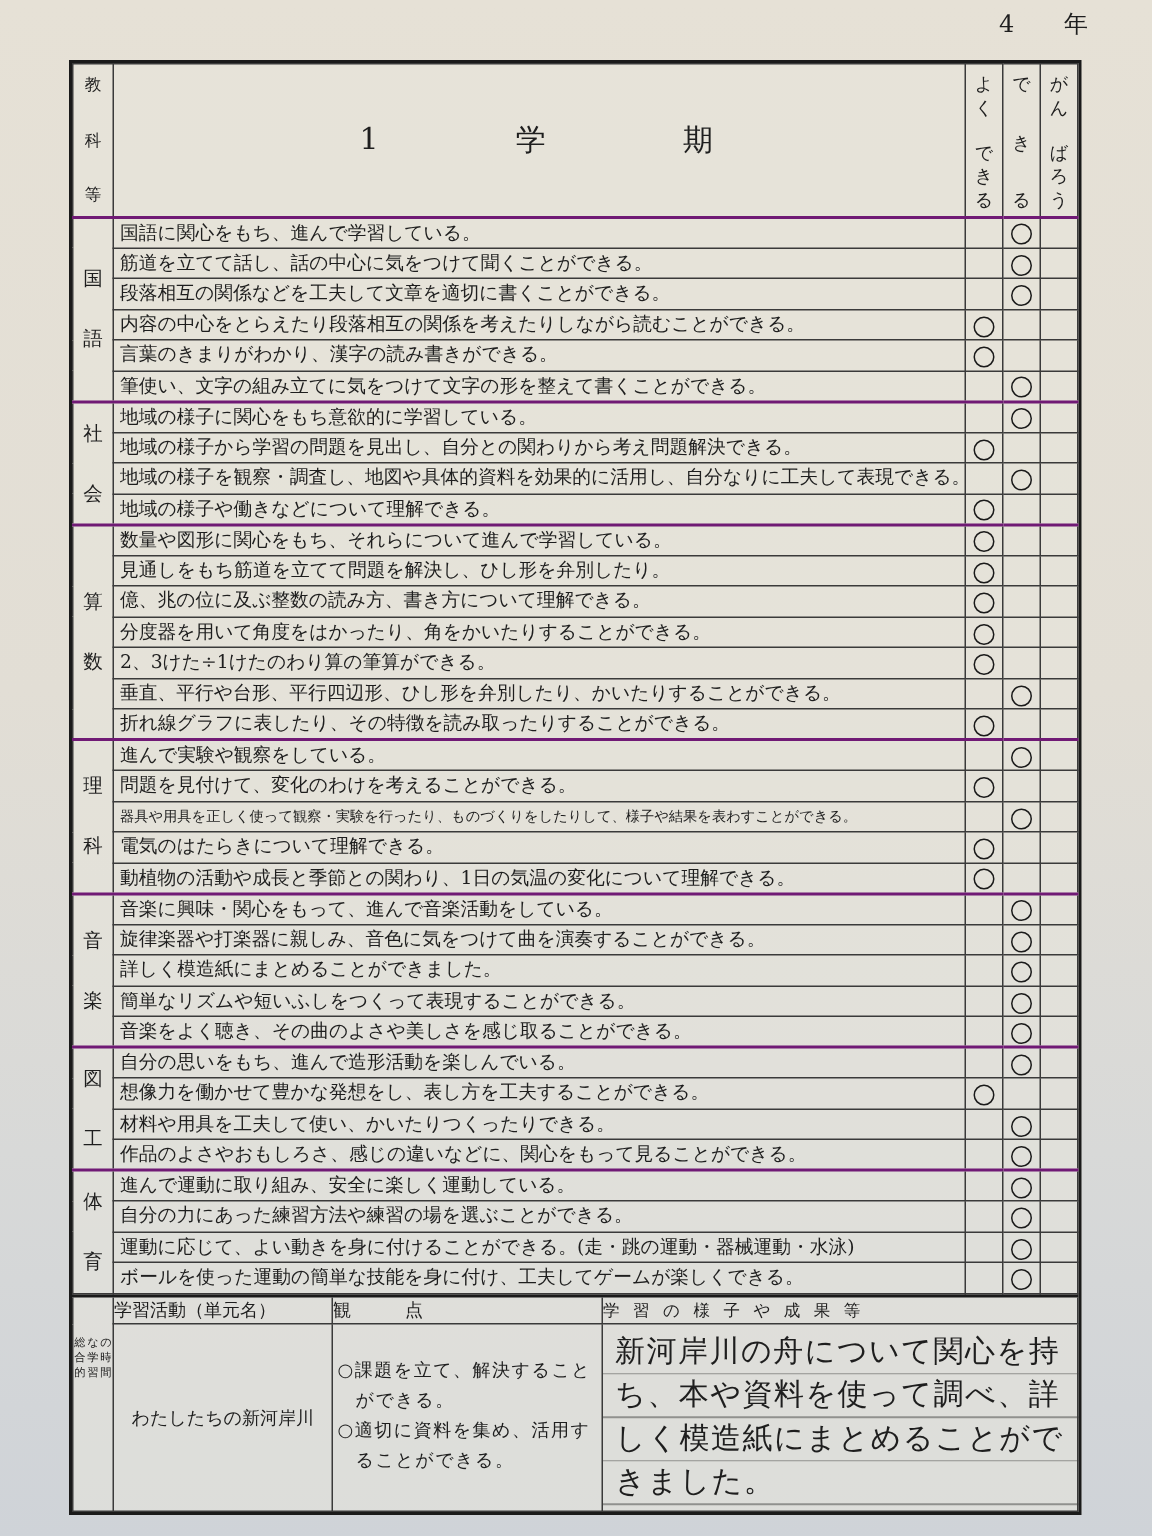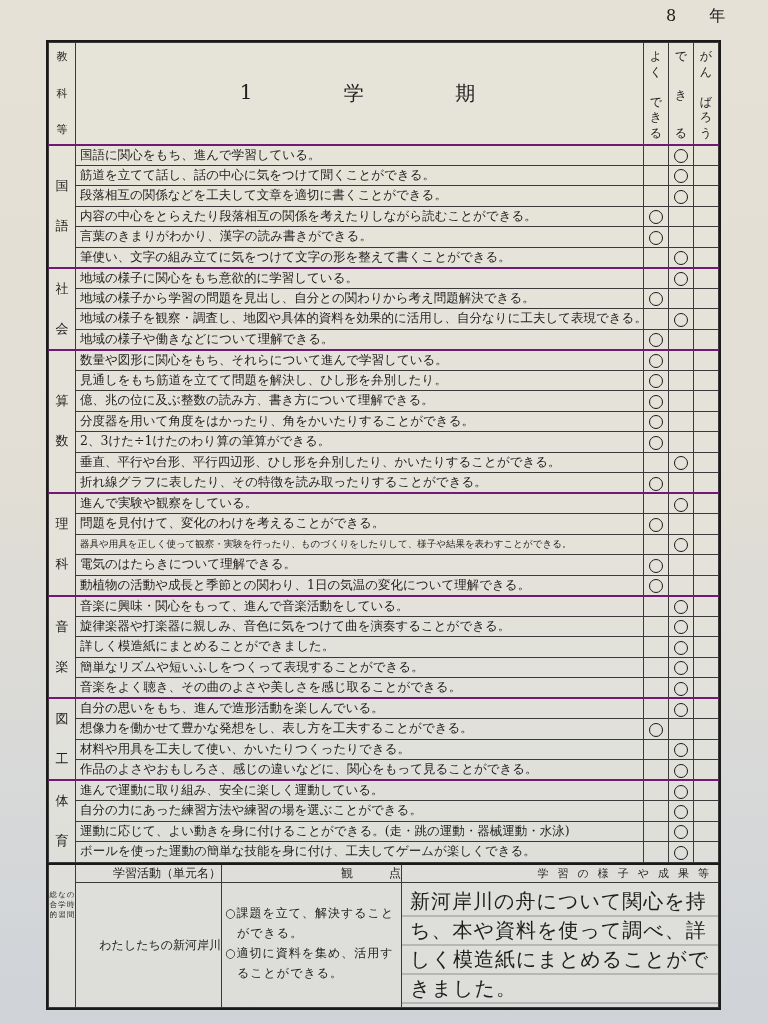--- a/index.html
+++ b/index.html
@@ -46,37 +46,37 @@
   }
   .subj .chars { display: flex; flex-direction: column; align-items: center; gap: 22px; }
   .group-top td { border-top: 2px solid #701a75; }
   .mark { text-align: center; vertical-align: middle; }
   .circle {
     display: inline-block; width: 14px; height: 14px;
     border: 1.4px solid #1a1a1a; border-radius: 50%; vertical-align: middle;
   }
   .sogo td { border-top: 2px solid #1a1a1a; }
   .sogo-label { font-size: 7.5px; text-align: center; display: flex; flex-direction: row; justify-content: space-between; height: 100px; padding: 4px 0; }
-  .sogo-head { font-size: 12px; text-align: right; height: 19px; margin-top: 48px; }
+  .sogo-head { font-size: 12px; text-align: left; height: 19px; margin-top: 48px; }
   .sogo-head.spaced { letter-spacing: 9px; font-size: 11px; }
-  .unit { font-size: 12px; text-align: right; vertical-align: middle; }
+  .unit { font-size: 12px; text-align: center; vertical-align: middle; }
   .viewpoint { font-size: 12px; padding: 20px 3px; vertical-align: top; line-height: 20px; letter-spacing: 1px; }
   .viewpoint p { text-indent: -12px; padding-left: 12px; }
   .result {
     font-family: Liberation Sans, sans-serif;
     font-size: 20px; padding: 4px 8px; line-height: 29px; vertical-align: top;
     background-image: repeating-linear-gradient(180deg, transparent 0, transparent 28px, rgba(0,0,0,0.35) 28px, rgba(0,0,0,0.35) 29px);
     background-position: 0 4px;
     letter-spacing: 1px;
   }
 </style>
 </head>
 <body>
 
-<div class="grade">8 年</div>
+<div class="grade">4 年</div>
 
 <div class="sheet">
   <table>
     <colgroup>
       <col class="subj-col">
         <col>
         <col class="mark-col">
         <col class="mark-col">
         <col class="mark-col">
     </colgroup>

